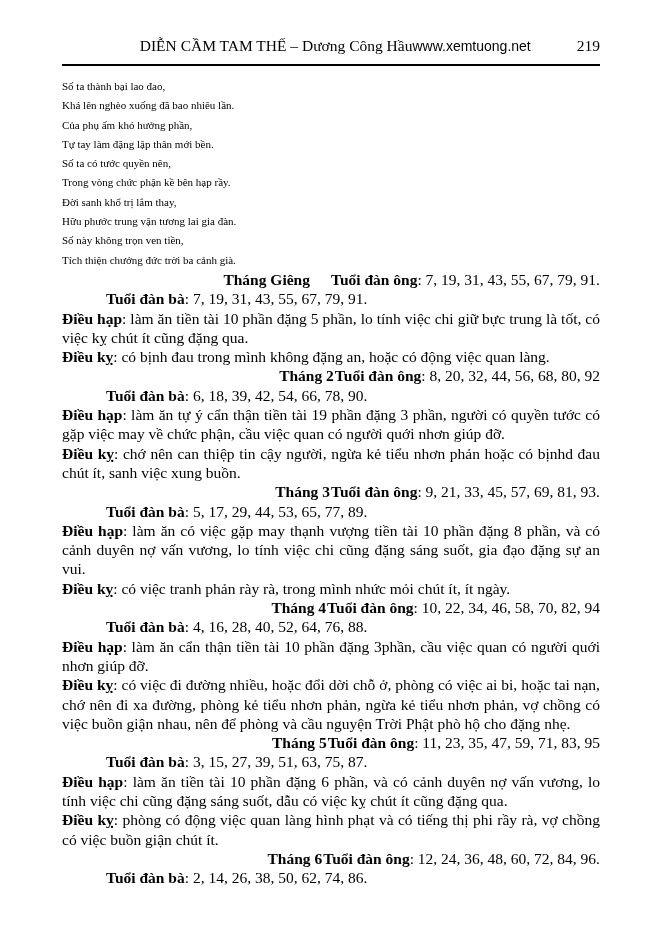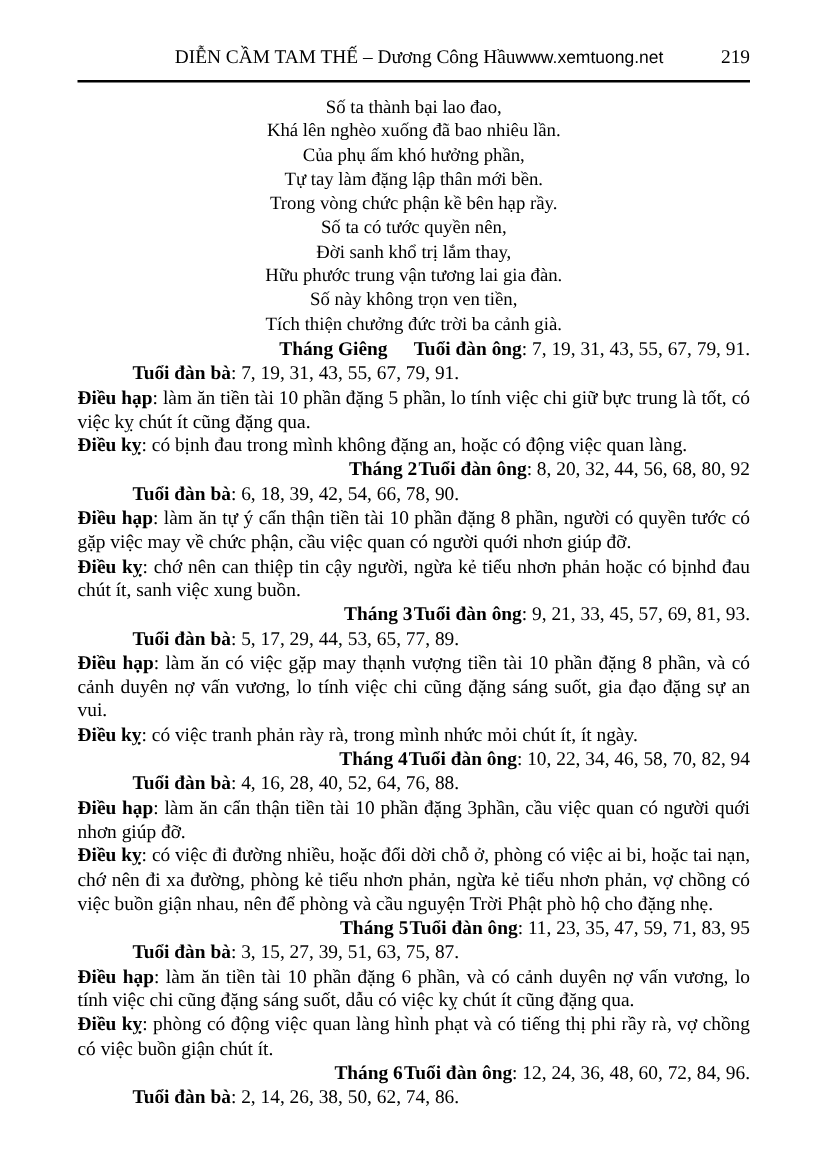--- a/index.html
+++ b/index.html
@@ -16,22 +16,21 @@
     display:flex;align-items:baseline;
     padding-top:37px;padding-bottom:9px;
     border-bottom:2px solid #000;
     font-size:15.5px;white-space:nowrap;text-align:right;
   }
   .header .title{flex:1;}
   .header .site{font-family:"Liberation Sans", sans-serif;font-size:14px;}
   .header .pageno{margin-left:46px;}
   .poem{
     margin-top:11px;
-    text-align:center;
-    font-size:15px;line-height:19.3px;
+    font-size:11px;line-height:19.3px;
   }
   .months{
     font-size:15.5px;line-height:19.3px;
     text-align:justify;
   }
   .month-header{margin-left:22px;text-align:right;}
   .month-name{margin-right:1px;font-weight:bold;}
   .month:first-child .month-name{margin-right:21px;}
   .women-line{margin-left:44px;text-align:left;}
   .b{font-weight:bold;}
@@ -47,39 +46,39 @@
       <span class="title">DIỄN CẦM TAM THẾ – Dương Công Hầu</span>
       <span class="site">www.xemtuong.net</span>
       <span class="pageno">219</span>
     </div>
 
     <div class="poem">
         <div class="poem-line">Số ta thành bại lao đao,</div>
         <div class="poem-line">Khá lên nghèo xuống đã bao nhiêu lần.</div>
         <div class="poem-line">Của phụ ấm khó hưởng phần,</div>
         <div class="poem-line">Tự tay làm đặng lập thân mới bền.</div>
+        <div class="poem-line">Số ta có tước quyền nên,</div>
         <div class="poem-line">Trong vòng chức phận kề bên hạp rầy.</div>
-        <div class="poem-line">Số ta có tước quyền nên,</div>
         <div class="poem-line">Đời sanh khổ trị lắm thay,</div>
         <div class="poem-line">Hữu phước trung vận tương lai gia đàn.</div>
         <div class="poem-line">Số này không trọn ven tiền,</div>
         <div class="poem-line">Tích thiện chưởng đức trời ba cảnh già.</div>
       </div>
 
     <div class="months">
         <div class="month">
           <div class="month-header"><span class="month-name">Tháng Giêng</span><span class="b">Tuổi đàn ông</span><span>: 7, 19, 31, 43, 55, 67, 79, 91.</span></div>
           <div class="women-line"><span class="b">Tuổi đàn bà</span><span>: 7, 19, 31, 43, 55, 67, 79, 91.</span></div>
           <div class="para"><span class="b">Điều hạp</span><span>: làm ăn tiền tài 10 phần đặng 5 phần, lo tính việc chi giữ bực trung là tốt, có việc kỵ chút ít cũng đặng qua.</span></div>
           <div class="para"><span class="b">Điều kỵ</span><span>: có bịnh đau trong mình không đặng an, hoặc có động việc quan làng.</span></div>
         </div>
         <div class="month">
           <div class="month-header"><span class="month-name">Tháng 2</span><span class="b">Tuổi đàn ông</span><span>: 8, 20, 32, 44, 56, 68, 80, 92</span></div>
           <div class="women-line"><span class="b">Tuổi đàn bà</span><span>: 6, 18, 39, 42, 54, 66, 78, 90.</span></div>
-          <div class="para"><span class="b">Điều hạp</span><span>: làm ăn tự ý cẩn thận tiền tài 10 phần đặng 8 phần,  người có quyền tước có gặp việc may về chức phận,  cầu việc quan có người quới nhơn giúp đỡ.</span></div>
+          <div class="para"><span class="b">Điều hạp</span><span>: làm ăn tự ý cẩn thận tiền tài 19 phần đặng 3 phần,  người có quyền tước có gặp việc may về chức phận,  cầu việc quan có người quới nhơn giúp đỡ.</span></div>
           <div class="para"><span class="b">Điều kỵ</span><span>: chớ nên can thiệp tin cậy người, ngừa kẻ tiểu nhơn phản hoặc có bịnhd đau chút ít, sanh việc xung buồn.</span></div>
         </div>
         <div class="month">
           <div class="month-header"><span class="month-name">Tháng 3</span><span class="b">Tuổi đàn ông</span><span>: 9, 21, 33, 45, 57, 69, 81, 93.</span></div>
           <div class="women-line"><span class="b">Tuổi đàn bà</span><span>: 5, 17, 29, 44, 53, 65, 77, 89.</span></div>
           <div class="para"><span class="b">Điều hạp</span><span>: làm ăn có việc gặp may thạnh vượng tiền tài 10 phần đặng 8 phần,  và có cảnh duyên nợ vấn vương, lo tính việc chi cũng đặng sáng suốt, gia đạo đặng sự an vui.</span></div>
           <div class="para"><span class="b">Điều kỵ</span><span>: có việc tranh phản rày rà, trong mình nhức mỏi chút ít, ít ngày.</span></div>
         </div>
         <div class="month">
           <div class="month-header"><span class="month-name">Tháng 4</span><span class="b">Tuổi đàn ông</span><span>: 10, 22, 34, 46, 58, 70, 82, 94</span></div>

